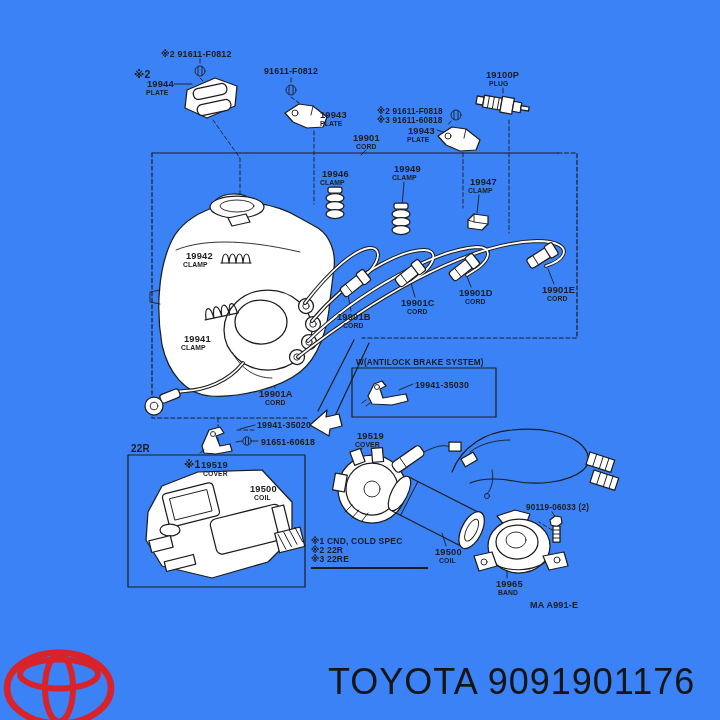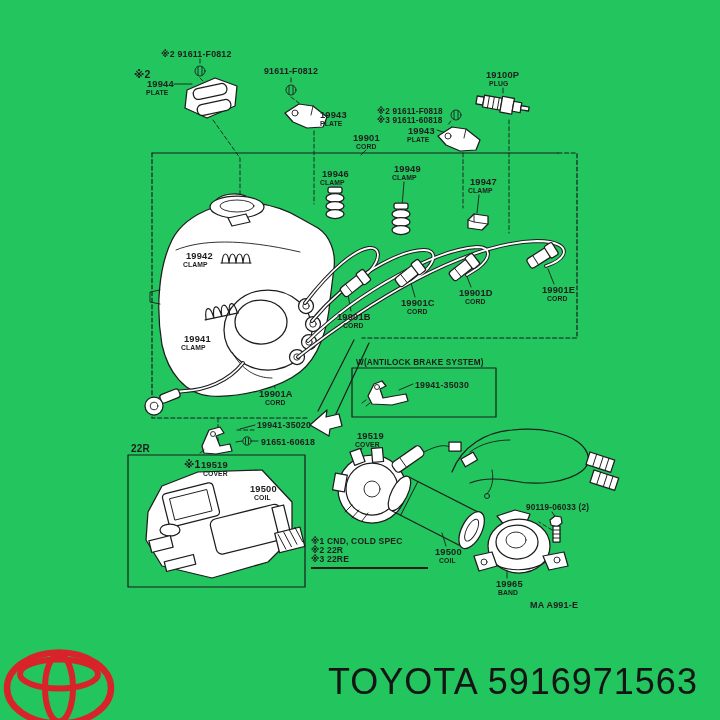--- a/index.html
+++ b/index.html
@@ -1,17 +1,17 @@
 <!DOCTYPE html>
 <html><head>
 <meta charset="utf-8">
 <style>
   html,body{margin:0;padding:0;background:#fff;}
   body{width:720px;height:720px;overflow:hidden;position:relative;}
-  .page{position:absolute;inset:0;background:#22c55e;}
+  .page{position:absolute;inset:0;background:#3b82f6;}
   svg.diagram{position:absolute;left:0;top:0;width:720px;height:630px;}
   svg text{font-family:"Liberation Sans","DejaVu Sans",sans-serif;font-weight:bold;fill:#1d1d1d;letter-spacing:.2px;}
   .t93{font-size:9.3px;}
   .t68{font-size:6.8px;letter-spacing:.1px;}
   .t88{font-size:8.8px;}
   .t82{font-size:8.2px;}
   .t105{font-size:10.5px;}
   .t10{font-size:10px;}
   .t85{font-size:8.5px;}
   .t90{font-size:9px;}
@@ -387,15 +387,15 @@
   </g>
 </svg>
 
 <svg class="logo" viewBox="0 0 114 80">
   <g fill="none" stroke="#d8232a">
     <ellipse cx="57" cy="40" rx="52" ry="35.5" stroke-width="6.5"></ellipse>
     <ellipse cx="57" cy="26" rx="39" ry="14.5" stroke-width="6"></ellipse>
     <ellipse cx="57" cy="40" rx="14" ry="33.5" stroke-width="6"></ellipse>
   </g>
 </svg>
-<div class="footer-brand">TOYOTA 5916971563</div>
+<div class="footer-brand">TOYOTA 9091901176</div>
 
 </div>
 
 </body></html>

